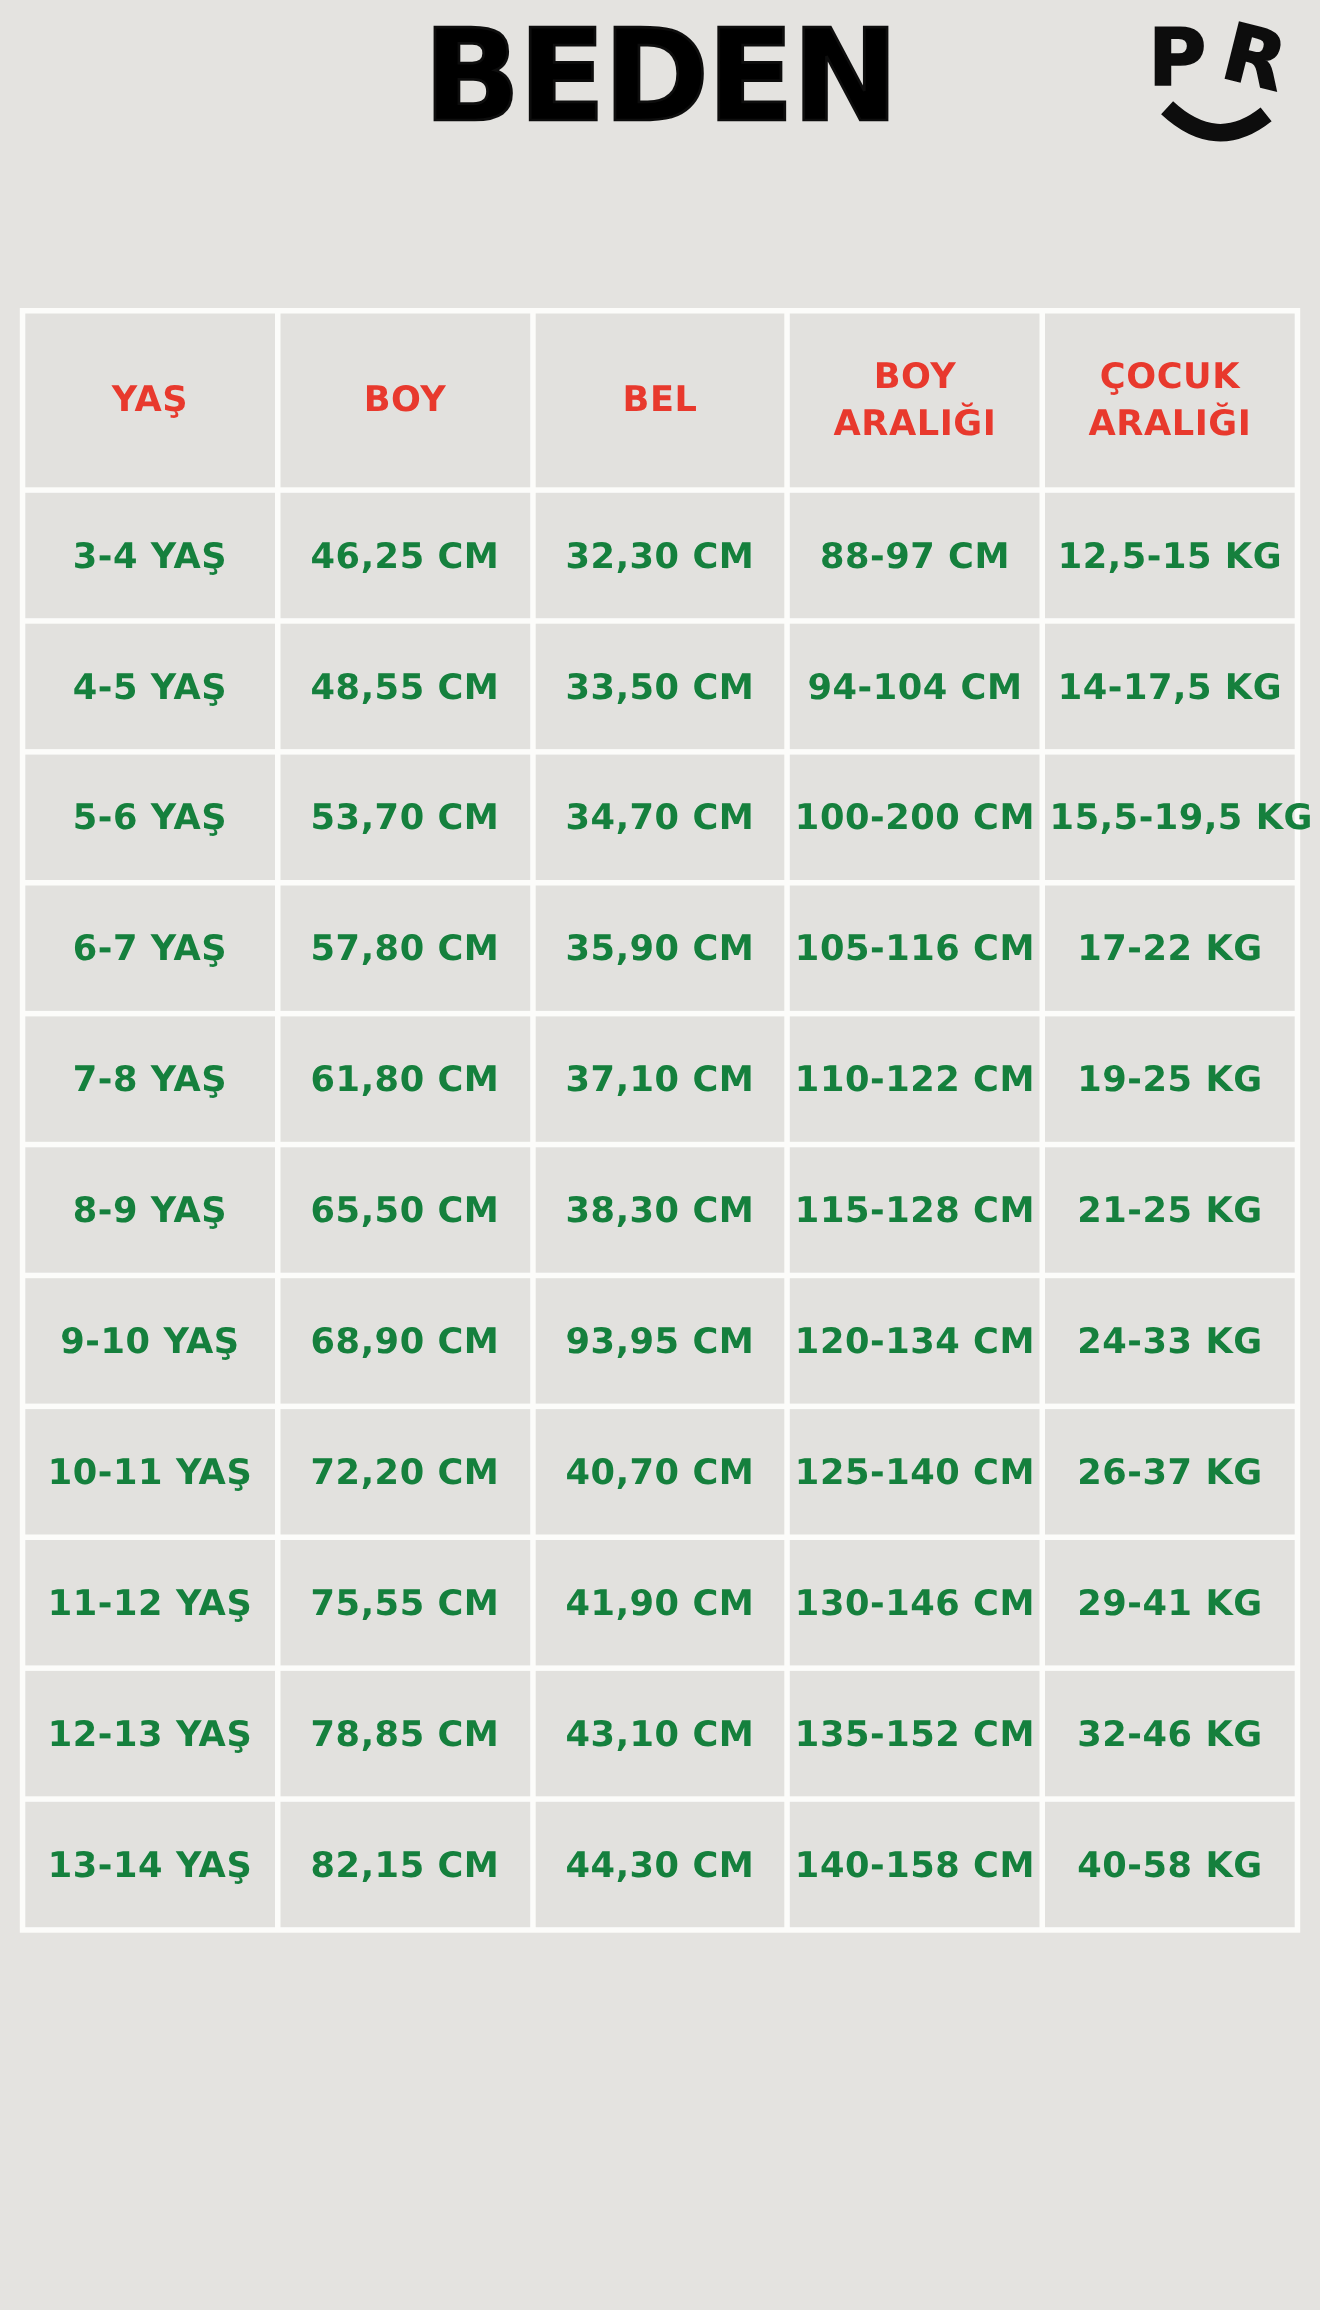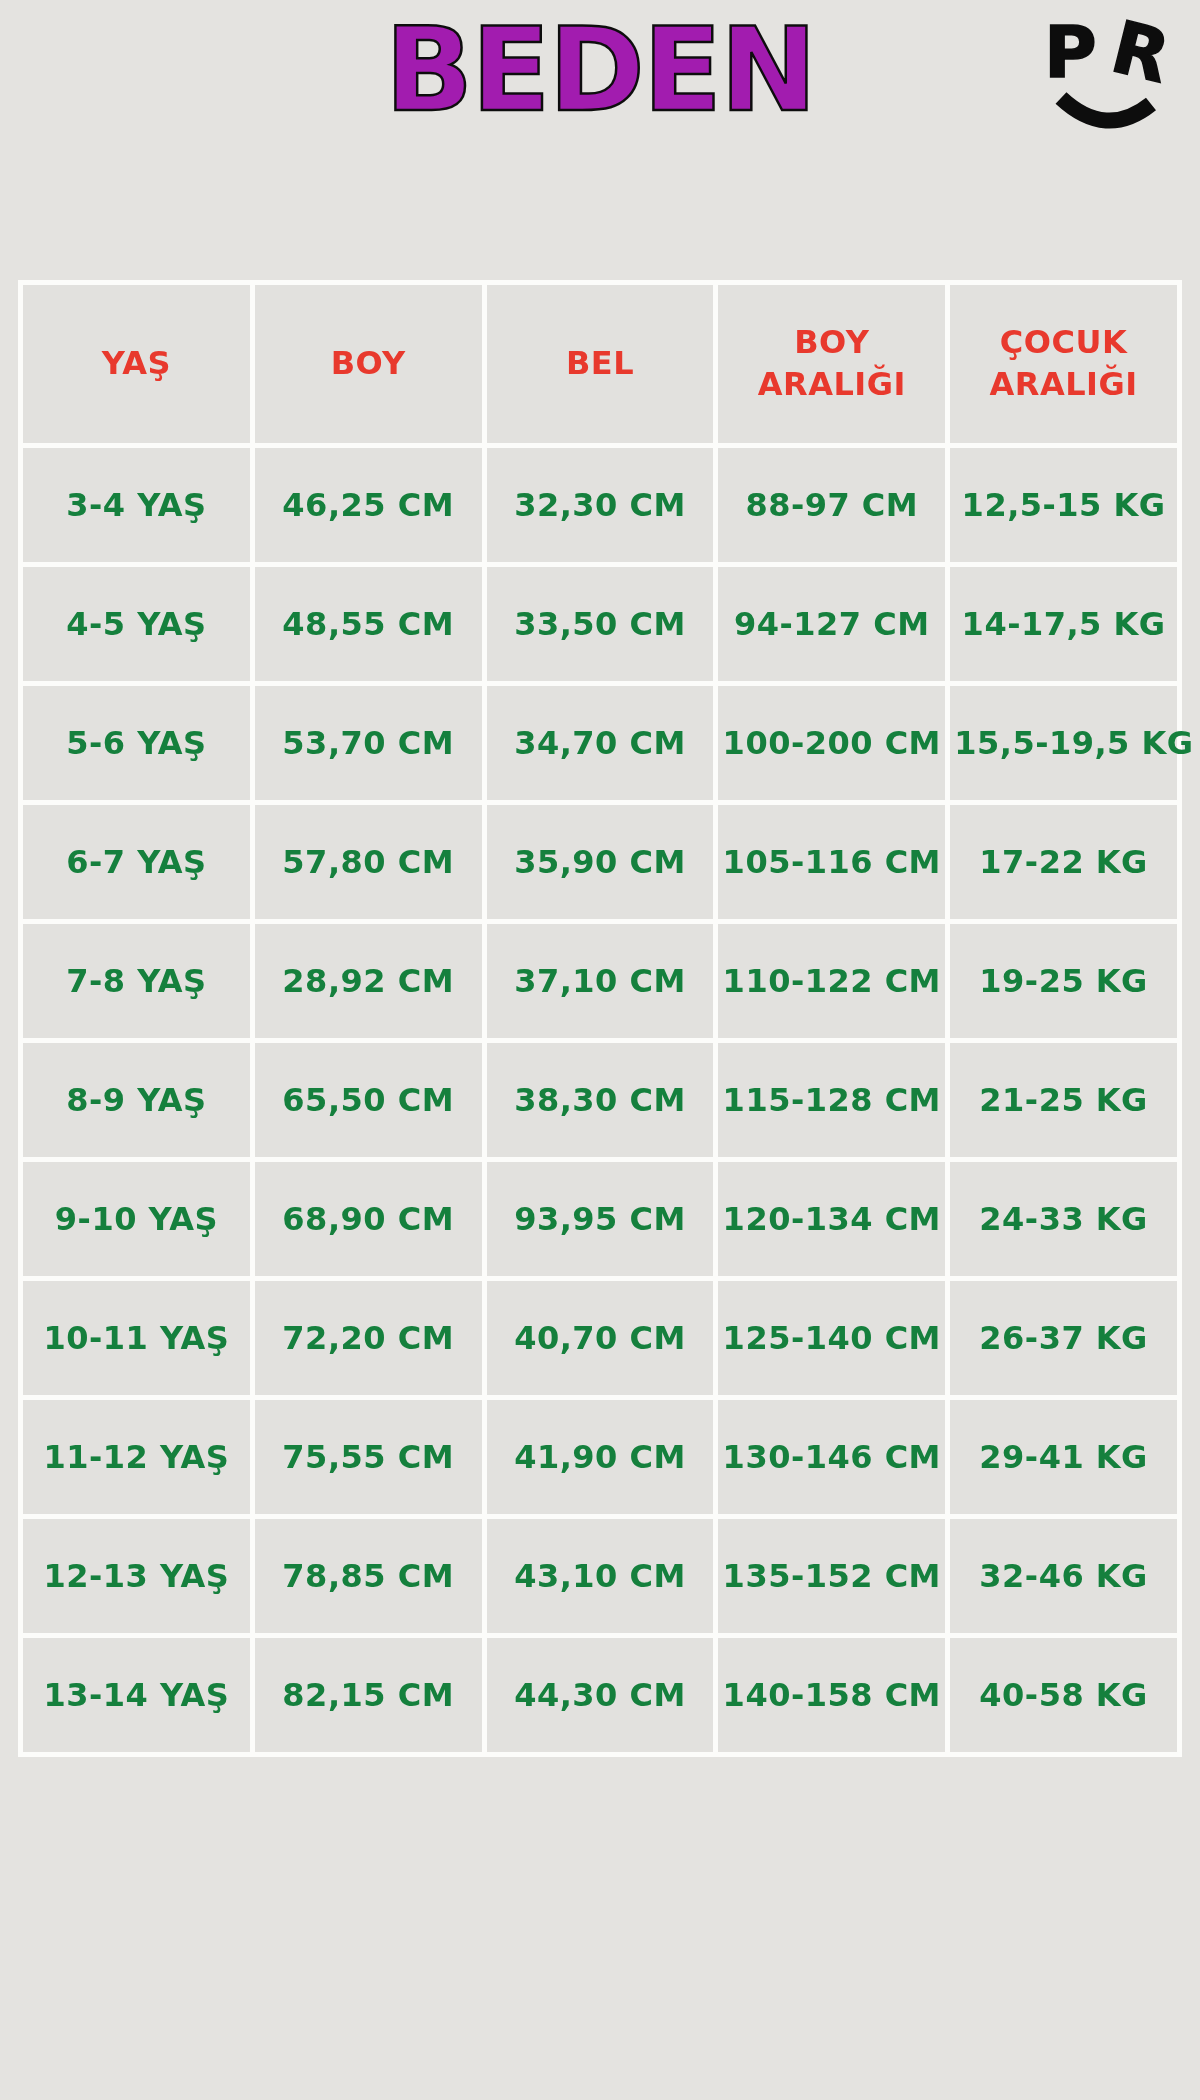--- a/index.html
+++ b/index.html
@@ -15,21 +15,21 @@
     position: relative;
     padding-top: 10px;
     height: 252px;
   }
   .title {
     margin: 0;
     text-align: center;
     font-size: 116px;
     line-height: 1.04;
     font-weight: bold;
-    color: #a21caf;
+    color: #000000;
     letter-spacing: -2px;
     -webkit-text-stroke: 2.5px #0d0d0d;
   }
   .title span { display: block; }
   .logo {
     position: absolute;
     top: 16px;
     right: 14px;
     width: 160px;
     text-align: center;
@@ -122,40 +122,40 @@
       <td>3-4 YAŞ</td>
       <td>46,25 CM</td>
       <td>32,30 CM</td>
       <td>88-97 CM</td>
       <td>12,5-15 KG</td>
     </tr>
     <tr>
       <td>4-5 YAŞ</td>
       <td>48,55 CM</td>
       <td>33,50 CM</td>
-      <td>94-127 CM</td>
+      <td>94-104 CM</td>
       <td>14-17,5 KG</td>
     </tr>
     <tr>
       <td>5-6 YAŞ</td>
       <td>53,70 CM</td>
       <td>34,70 CM</td>
       <td>100-200 CM</td>
       <td>15,5-19,5 KG</td>
     </tr>
     <tr>
       <td>6-7 YAŞ</td>
       <td>57,80 CM</td>
       <td>35,90 CM</td>
       <td>105-116 CM</td>
       <td>17-22 KG</td>
     </tr>
     <tr>
       <td>7-8 YAŞ</td>
-      <td>28,92 CM</td>
+      <td>61,80 CM</td>
       <td>37,10 CM</td>
       <td>110-122 CM</td>
       <td>19-25 KG</td>
     </tr>
     <tr>
       <td>8-9 YAŞ</td>
       <td>65,50 CM</td>
       <td>38,30 CM</td>
       <td>115-128 CM</td>
       <td>21-25 KG</td>

